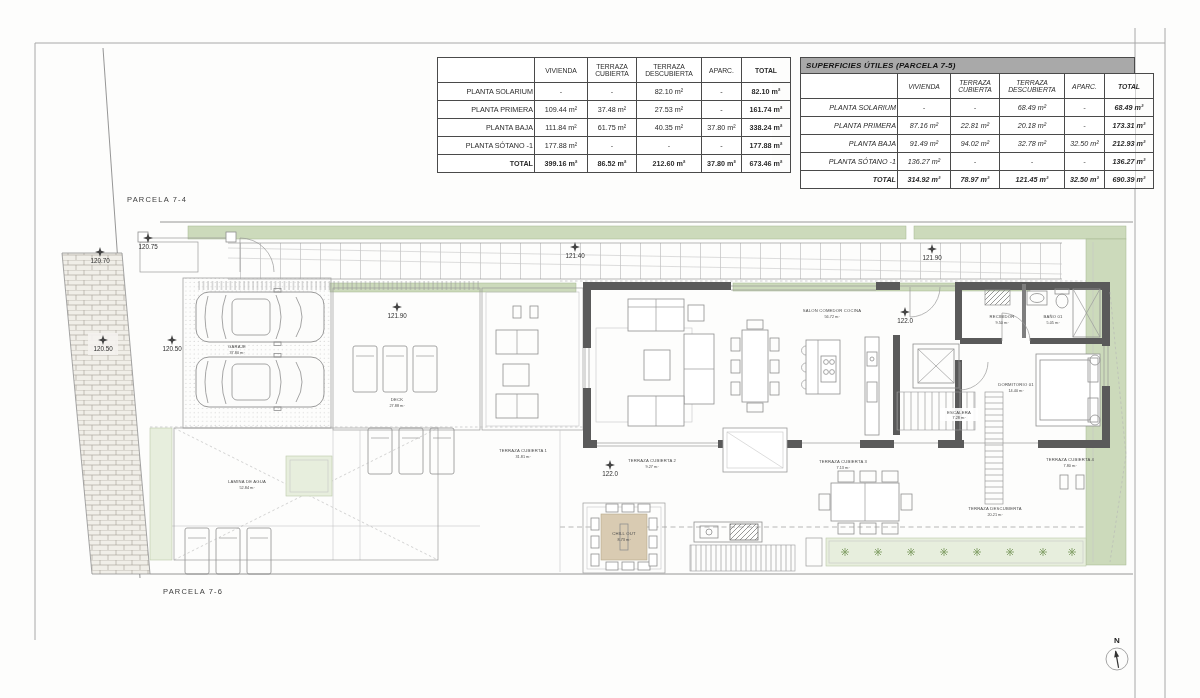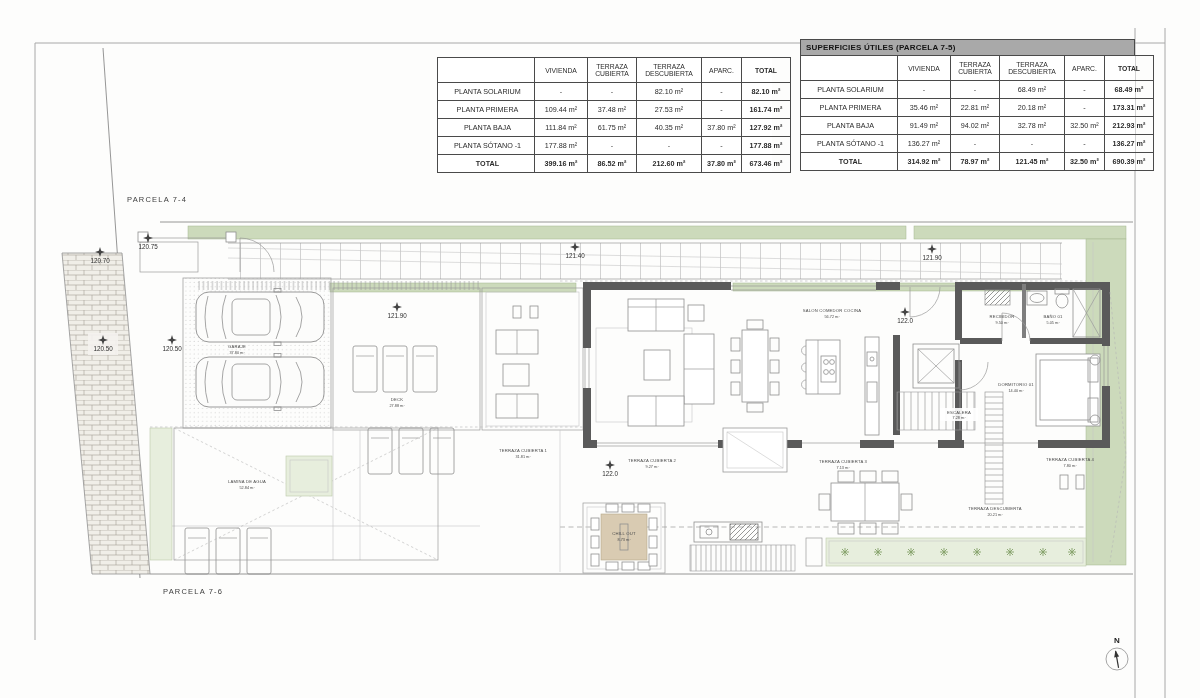--- a/index.html
+++ b/index.html
@@ -25,21 +25,21 @@
   .northT{font-size:8px;fill:#222;text-anchor:middle;font-weight:bold}
   .mark{fill:#444}
   
   .tbl-wrap{position:absolute;width:335px;background:#fff;z-index:5;}
   .tbl-title{background:#a9a9a9;border:1px solid #4a4a4a;border-bottom:none;font-size:8px;font-weight:bold;color:#141414;padding:3px 5px;letter-spacing:.2px}
   .tbl-wrap table{width:100%;border-collapse:collapse;font-size:7.2px;color:#2a2a2a;table-layout:fixed}
   .tbl-wrap th,.tbl-wrap td{border:1px solid #4a4a4a;text-align:center;padding:2px 1px;}
   .tbl-wrap th{font-weight:normal;font-size:6.8px;height:20px}
   .tbl-wrap th:last-child{font-weight:bold}
   .tbl-wrap td{height:13px}
-  .tbl-wrap td:first-child{text-align:center;padding-left:4px}
+  .tbl-wrap td:first-child{text-align:right;padding-left:4px}
   .tbl-wrap td:last-child{font-weight:bold}
   .tbl-wrap tbody tr:last-child td{font-weight:bold}
   .tbl-wrap th:nth-child(1){width:94px}
   .tbl-wrap th:nth-child(2){width:50px}
   .tbl-wrap th:nth-child(3){width:46px}
   .tbl-wrap th:nth-child(4){width:62px}
   .tbl-wrap th:nth-child(5){width:37px}
   .tbl-wrap th:nth-child(6){width:46px}
 </style>
 </head>
@@ -475,21 +475,21 @@
             <td>27.53 m²</td>
             <td>-</td>
             <td>161.74 m²</td>
           </tr>
           <tr>
             <td>PLANTA BAJA</td>
             <td>111.84 m²</td>
             <td>61.75 m²</td>
             <td>40.35 m²</td>
             <td>37.80 m²</td>
-            <td>127.92 m²</td>
+            <td>338.24 m²</td>
           </tr>
           <tr>
             <td>PLANTA SÓTANO -1</td>
             <td>177.88 m²</td>
             <td>-</td>
             <td>-</td>
             <td>-</td>
             <td>177.88 m²</td>
           </tr>
           <tr>
@@ -497,21 +497,21 @@
             <td>399.16 m²</td>
             <td>86.52 m²</td>
             <td>212.60 m²</td>
             <td>37.80 m²</td>
             <td>673.46 m²</td>
           </tr>
         </tbody>
       </table>
 </div>
 
-<div class="tbl-wrap" style="left:800px;top:39px;">
+<div class="tbl-wrap" style="left:800px;top:57px;font-style:italic;">
   <div class="tbl-title">SUPERFICIES ÚTILES (PARCELA 7-5)</div>
   <table>
         <thead>
           <tr>
             <th></th>
             <th>VIVIENDA</th>
             <th>TERRAZA CUBIERTA</th>
             <th>TERRAZA DESCUBIERTA</th>
             <th>APARC.</th>
             <th>TOTAL</th>
@@ -521,21 +521,21 @@
           <tr>
             <td>PLANTA SOLARIUM</td>
             <td>-</td>
             <td>-</td>
             <td>68.49 m²</td>
             <td>-</td>
             <td>68.49 m²</td>
           </tr>
           <tr>
             <td>PLANTA PRIMERA</td>
-            <td>35.46 m²</td>
+            <td>87.16 m²</td>
             <td>22.81 m²</td>
             <td>20.18 m²</td>
             <td>-</td>
             <td>173.31 m²</td>
           </tr>
           <tr>
             <td>PLANTA BAJA</td>
             <td>91.49 m²</td>
             <td>94.02 m²</td>
             <td>32.78 m²</td>

